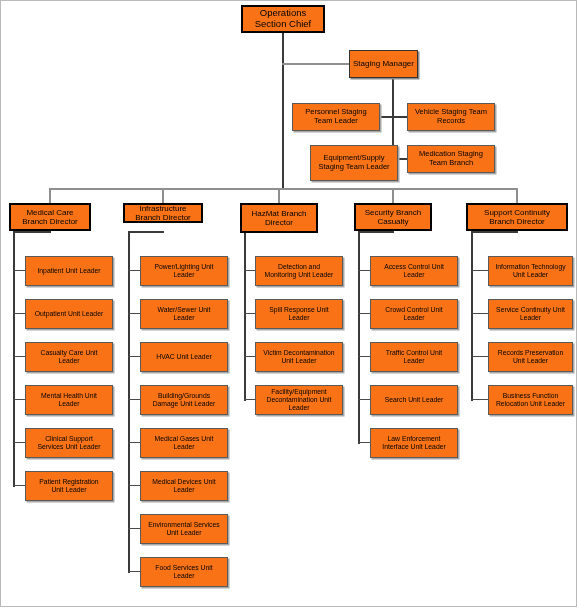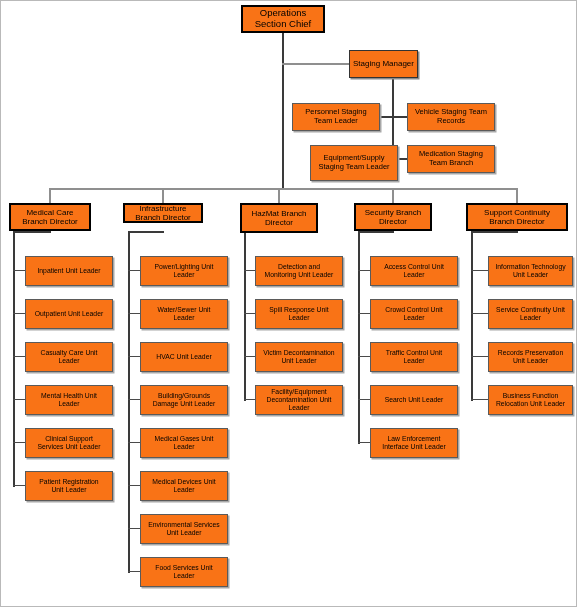--- a/index.html
+++ b/index.html
@@ -229,21 +229,21 @@
       </div>
       <div class="line thin h" style="left: 244px; top: 399px; width: 11px;"></div>
       <div class="node light unit" style="left: 255px; top: 385px; width: 88px; height: 30px;">
         <span class="label">Facility/Equipment
 Decontamination Unit
 Leader</span>
       </div>
       <div class="line v gray" style="left: 392px; top: 188px; height: 16px;"></div>
       <div class="node strong-outer branch-dir" style="left: 354px; top: 203px; width: 78px; height: 28px;">
         <span class="label">Security Branch
-Director</span>
+Casualty</span>
       </div>
       <div class="line h" style="left: 358px; top: 231px; width: 36px;"></div>
       <div class="line v" style="left: 358px; top: 231px; height: 213px;"></div>
       <div class="line thin h" style="left: 358px; top: 270px; width: 12px;"></div>
       <div class="node light unit" style="left: 370px; top: 256px; width: 88px; height: 30px;">
         <span class="label">Access Control Unit
 Leader</span>
       </div>
       <div class="line thin h" style="left: 358px; top: 313px; width: 12px;"></div>
       <div class="node light unit" style="left: 370px; top: 299px; width: 88px; height: 30px;">

